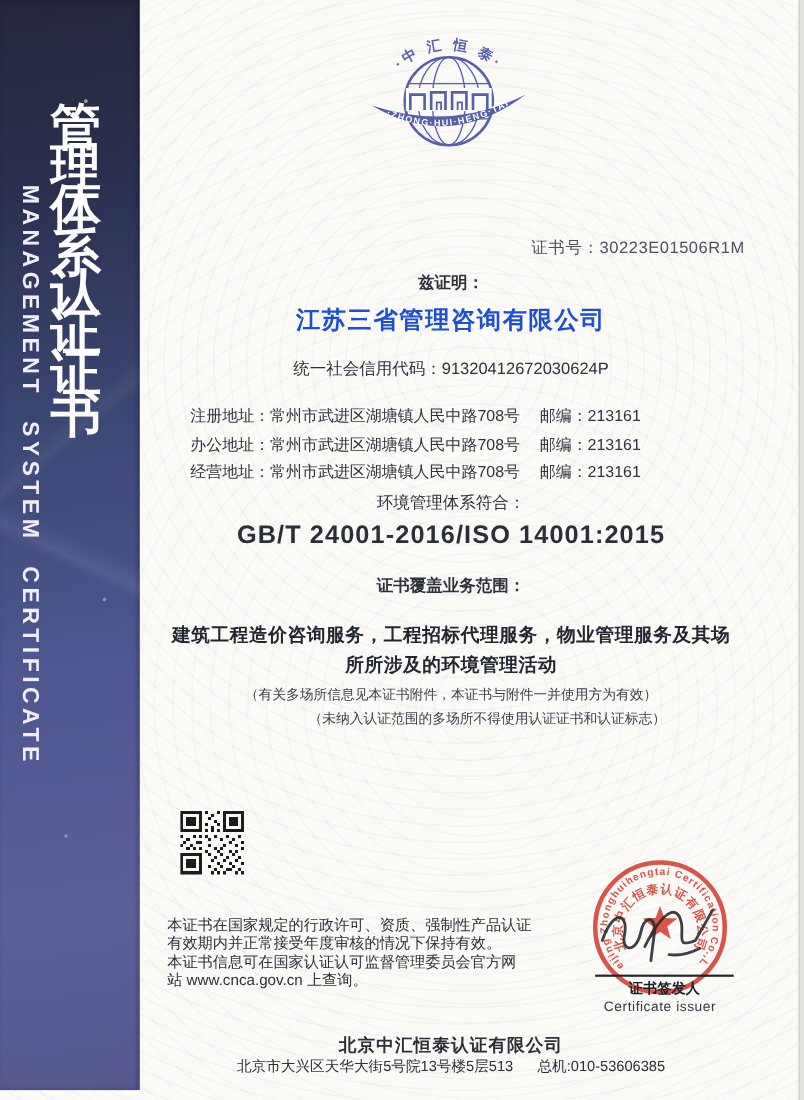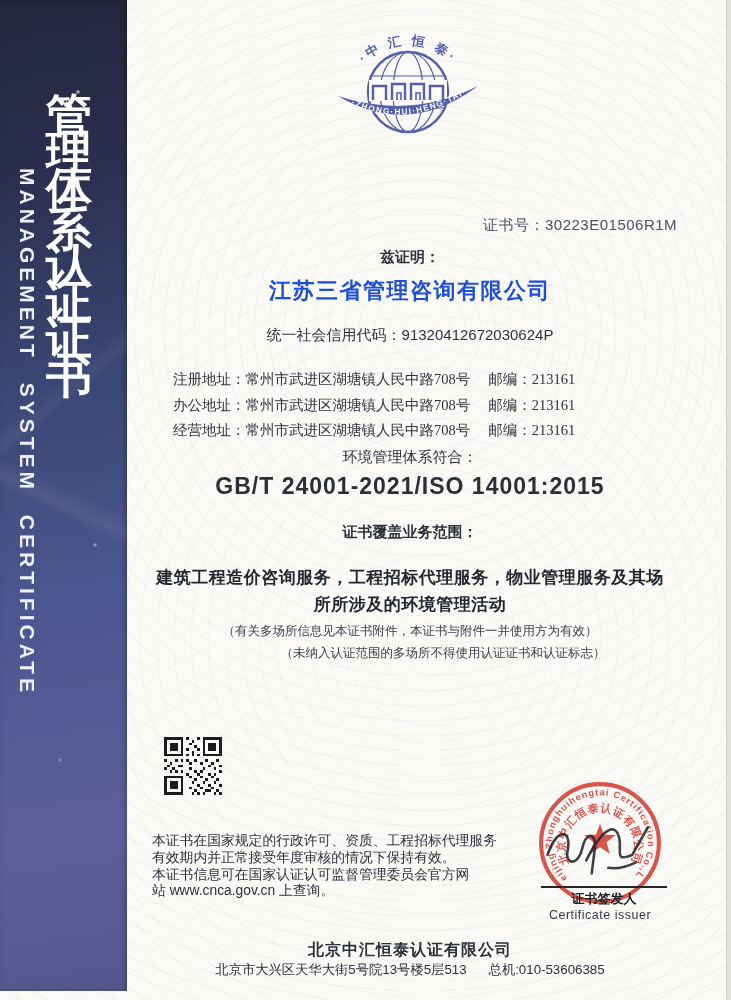--- a/index.html
+++ b/index.html
@@ -47,21 +47,21 @@
     letter-spacing:4px;word-spacing:12px;line-height:1;
   }
   .c{position:absolute;left:127px;width:566px;text-align:center;}
   .logo{position:absolute;left:328px;top:26px;}
   .title{top:158px;font-size:37px;font-weight:bold;letter-spacing:2px;color:#3a3e48;}
   .certno{position:absolute;left:483px;top:216px;font-size:15px;color:#4b515e;letter-spacing:.5px;}
   .certify{top:248px;font-size:15px;font-weight:bold;}
   .company{top:276px;font-size:22px;font-weight:bold;letter-spacing:1.5px;color:#1d4ed8;}
   .credit{top:326px;font-size:15px;}
   .addr{position:absolute;left:173px;top:367px;font-size:14.5px;line-height:25.5px;color:#2f333c;}
-  .addr-row span{white-space:pre;font-family:Liberation Serif, serif;}
+  .addr-row span{white-space:pre;}
   .addr-zip{display:inline-block;margin-left:18px;}
   .conform{top:448px;font-size:15px;font-weight:normal;}
   .standard{top:473px;font-size:23px;font-weight:bold;letter-spacing:1px;color:#2b2f38;}
   .scopelbl{top:523px;font-size:15px;font-weight:bold;}
   .scope1{top:566px;font-size:17px;font-weight:bold;color:#22262e;letter-spacing:.5px;}
   .scope2{top:593px;font-size:17px;font-weight:bold;color:#22262e;letter-spacing:.5px;}
   .note1{top:623px;font-size:12.5px;color:#3c4049;}
   .note2{top:645px;font-size:12.5px;color:#3c4049;padding-left:33px;}
   .qr{position:absolute;left:164px;top:737px;width:58px;height:58px;}
   .dates{position:absolute;left:232px;top:721px;font-size:15.2px;line-height:26.4px;color:#23272e;}
@@ -128,36 +128,36 @@
     </div>
     <div class="addr-row">
       <span>办公地址：</span><span>常州市武进区湖塘镇人民中路708号</span><span class="addr-zip">邮编：</span><span>213161</span>
     </div>
     <div class="addr-row">
       <span>经营地址：</span><span>常州市武进区湖塘镇人民中路708号</span><span class="addr-zip">邮编：</span><span>213161</span>
     </div>
   </div>
 
   <div class="c conform">环境管理体系符合：</div>
-  <div class="c standard">GB/T 24001-2021/ISO 14001:2015</div>
+  <div class="c standard">GB/T 24001-2016/ISO 14001:2015</div>
 
   <div class="c scopelbl">证书覆盖业务范围：</div>
   <div class="c scope1">建筑工程造价咨询服务，工程招标代理服务，物业管理服务及其场</div>
   <div class="c scope2">所所涉及的环境管理活动</div>
   <div class="c note1">（有关多场所信息见本证书附件，本证书与附件一并使用方为有效）</div>
   <div class="c note2">（未纳入认证范围的多场所不得使用认证证书和认证标志）</div>
 
   <svg class="qr" viewBox="0 0 21 21" shape-rendering="crispEdges">
     <path fill="#1c1c1c" fill-rule="evenodd" d="M0 0h7v7H0zM1 1h5v5H1zM2 2h3v3H2zM14 0h7v7h-7zM15 1h5v5h-5zM16 2h3v3h-3zM0 14h7v7H0zM1 15h5v5H1zM2 16h3v3h-3z"></path>
     <path fill="#1c1c1c" d="M8 6h1v1H8zM10 6h1v1h-1zM12 6h1v1h-1zM6 8h1v1H6zM6 10h1v1H6zM6 12h1v1H6zM8 0h1v1H8zM10 1h1v1h-1zM12 0h1v1h-1zM9 2h1v1H9zM11 3h1v1h-1zM8 4h1v1H8zM12 4h1v1h-1zM10 5h1v1h-1zM0 8h1v1H0zM2 9h1v1H2zM4 8h1v1H4zM1 10h1v1H1zM3 11h1v1H3zM5 10h1v1H5zM0 11h1v1H0zM2 12h1v1H2zM4 12h1v1H4zM8 8h1v1H8zM9 9h1v1H9zM11 8h1v1h-1zM13 9h1v1h-1zM15 8h1v1h-1zM17 9h1v1h-1zM19 8h1v1h-1zM16 10h1v1h-1zM20 10h1v1h-1zM14 11h1v1h-1zM18 11h1v1h-1zM9 11h1v1H9zM11 12h1v1h-1zM13 12h1v1h-1zM20 12h1v1h-1zM8 13h1v1H8zM12 13h1v1h-1zM16 13h1v1h-1zM18 13h1v1h-1zM9 14h1v1H9zM11 15h1v1h-1zM13 14h1v1h-1zM15 15h1v1h-1zM17 14h1v1h-1zM19 15h1v1h-1zM10 16h1v1h-1zM12 17h1v1h-1zM14 16h1v1h-1zM16 17h1v1h-1zM18 16h1v1h-1zM20 17h1v1h-1zM9 18h1v1H9zM11 19h1v1h-1zM13 18h1v1h-1zM15 19h1v1h-1zM17 18h1v1h-1zM19 19h1v1h-1zM10 20h1v1h-1zM12 20h1v1h-1zM14 20h1v1h-1zM16 19h1v1h-1zM18 20h1v1h-1zM20 20h1v1h-1z"></path>
   </svg>
 
 
   <div class="legal">
-    <div>本证书在国家规定的行政许可、资质、工程招标代理服务</div>
+    <div>本证书在国家规定的行政许可、资质、强制性产品认证</div>
     <div>有效期内并正常接受年度审核的情况下保持有效。</div>
     <div>本证书信息可在国家认证认可监督管理委员会官方网</div>
     <div>站 www.cnca.gov.cn 上查询。</div>
   </div>
 
   <svg class="seal" viewBox="0 0 150 150">
     <defs>
       <path id="sealRing" d="M 38.2 111.8 A 52 52 0 1 1 111.8 111.8"></path>
       <path id="sealCn" d="M 42 98 A 38 38 0 1 1 108 98"></path>
     </defs>

